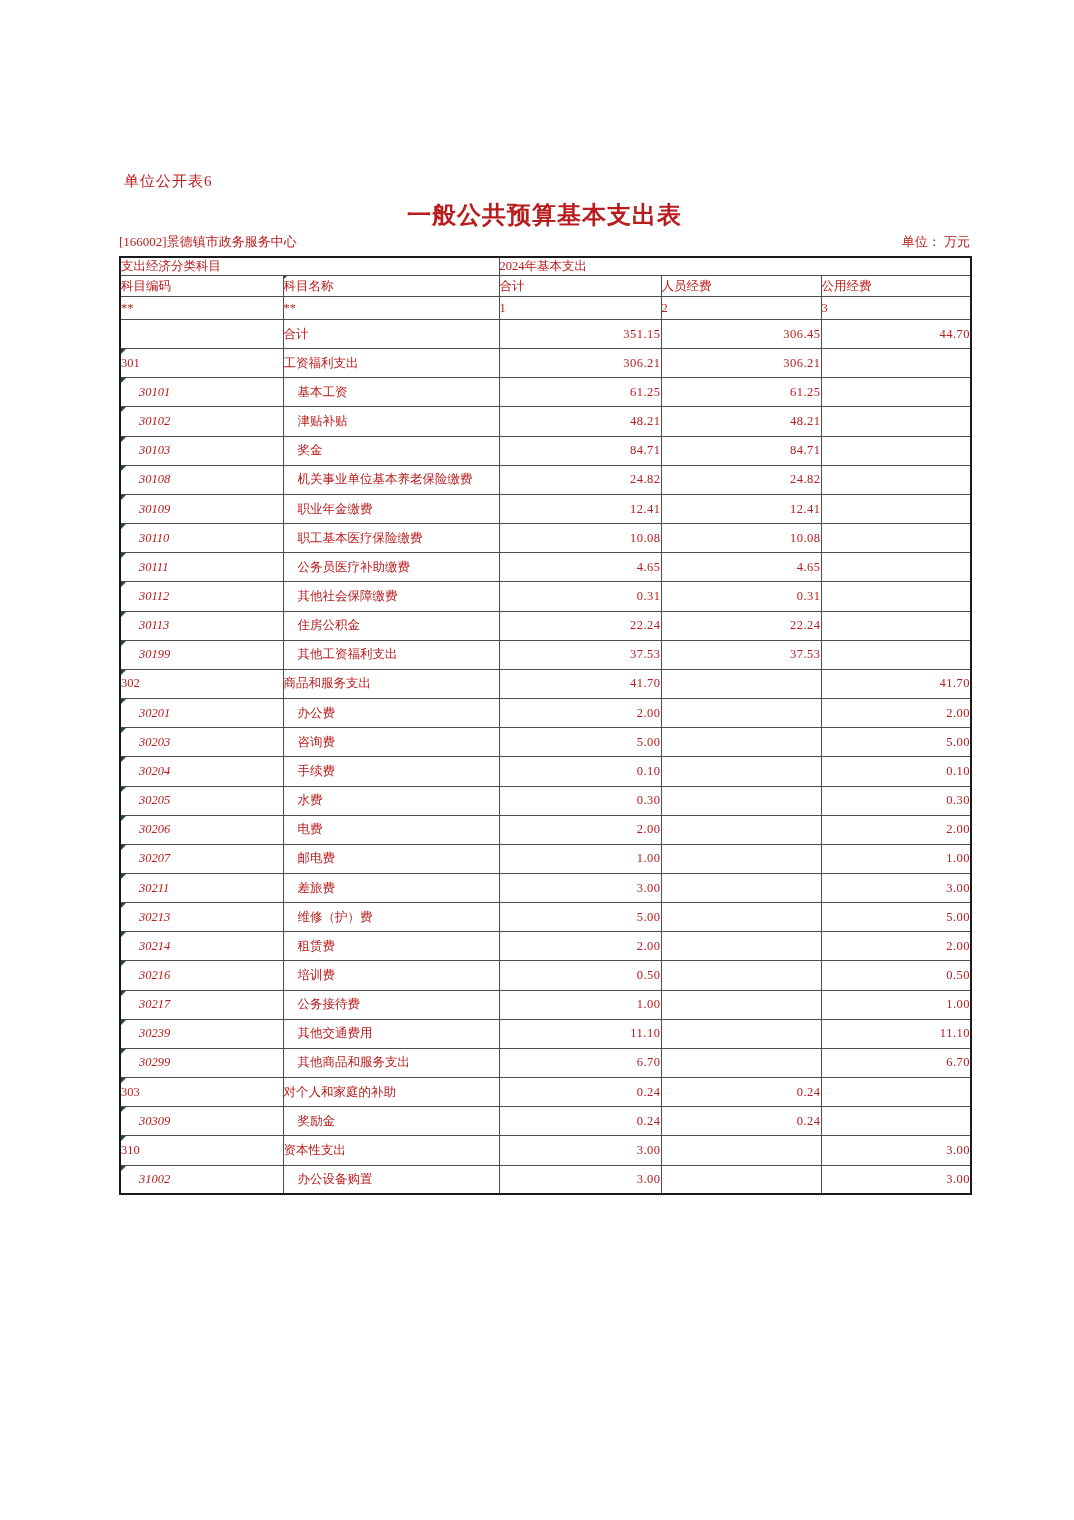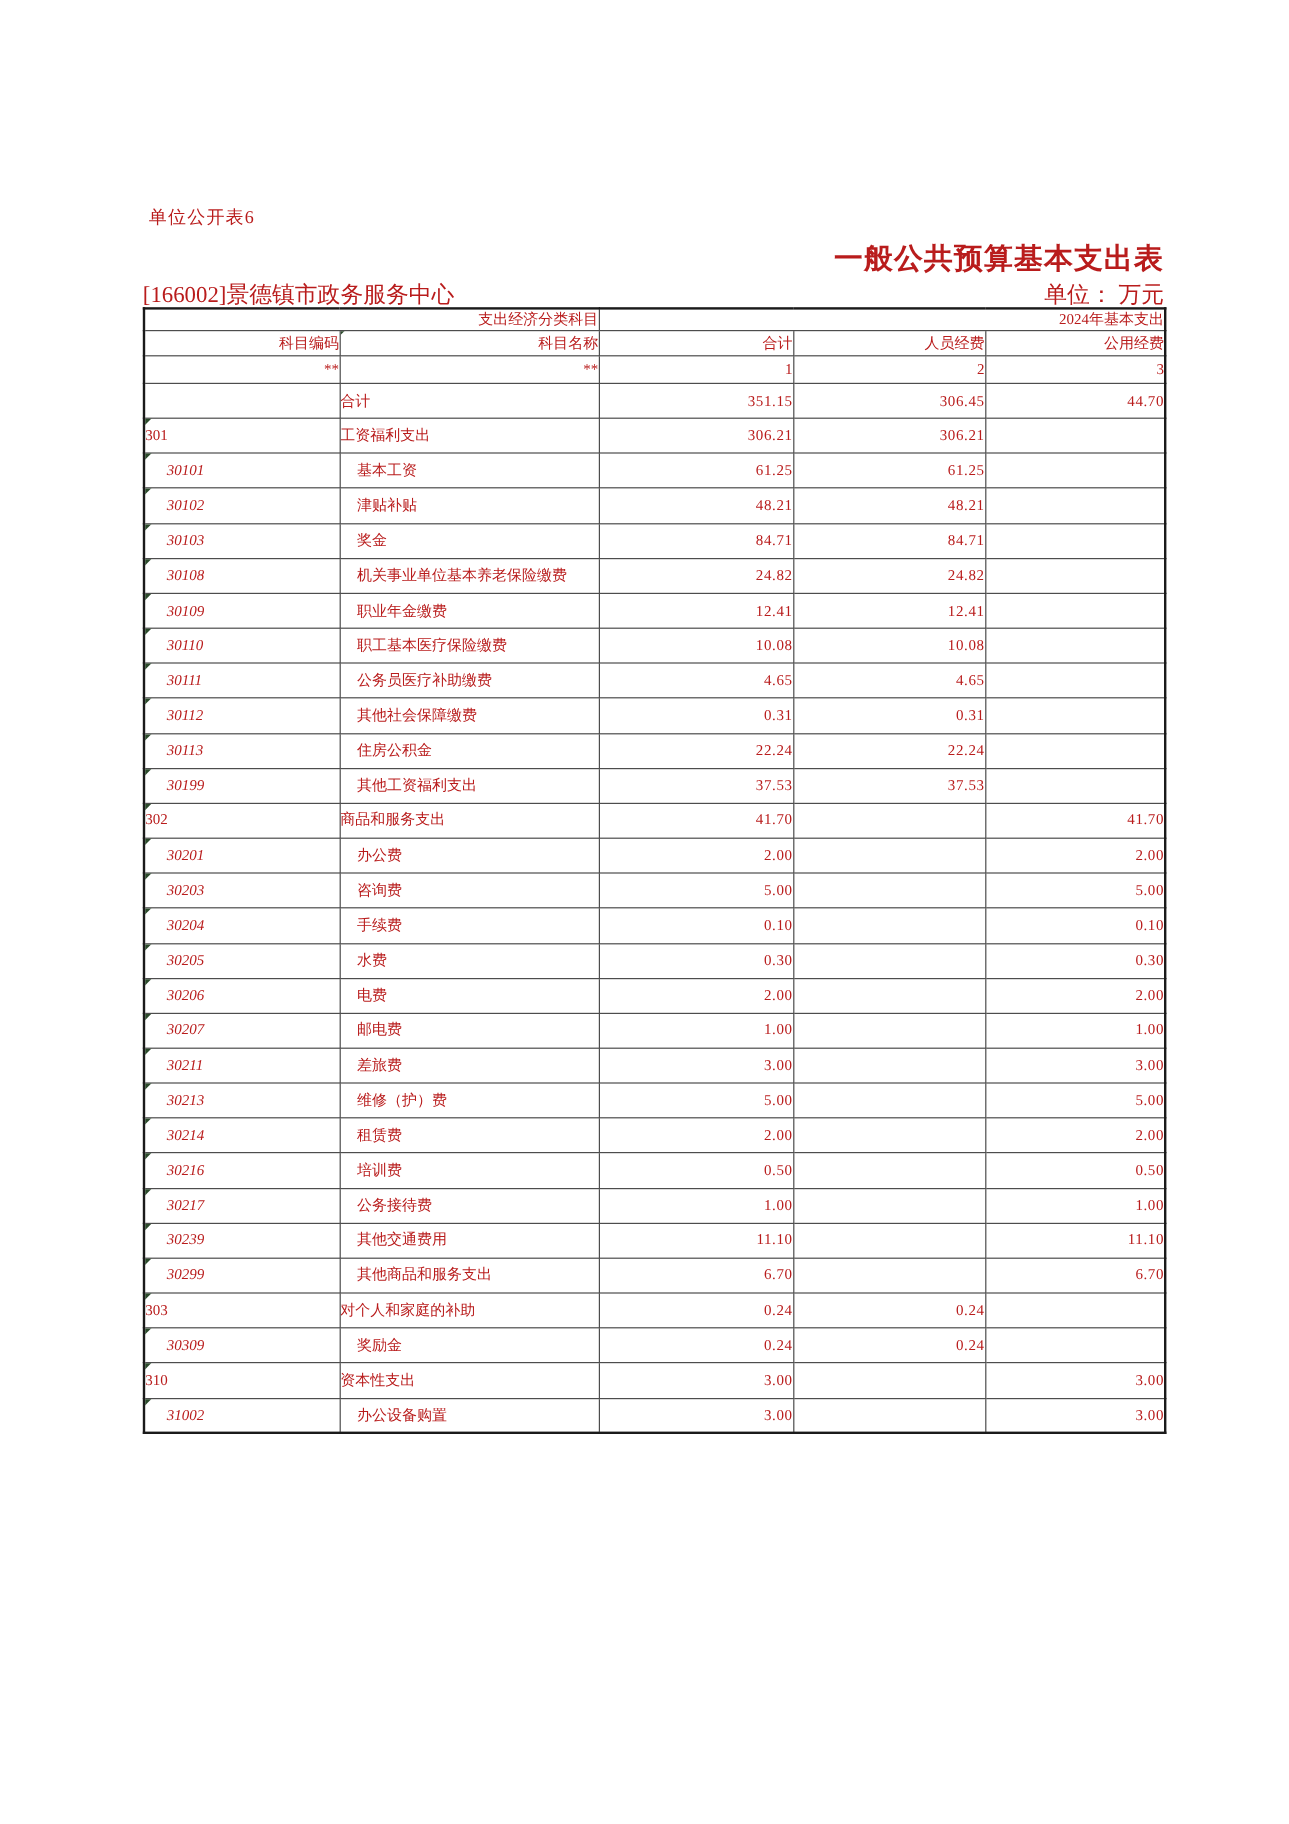--- a/index.html
+++ b/index.html
@@ -18,33 +18,33 @@
     left: 124px;
     top: 172px;
     font-size: 15px;
     letter-spacing: 1px;
   }
   .page-title {
     position: absolute;
     left: 119px;
     top: 199px;
     width: 851px;
-    text-align: right;
+    text-align: center;
     font-size: 24px;
     font-weight: bold;
     letter-spacing: 1px;
   }
   .meta-row {
     position: absolute;
     left: 119px;
     top: 233px;
     width: 851px;
     display: flex;
     justify-content: space-between;
-    font-size: 19px;
+    font-size: 13px;
   }
   table.budget {
     position: absolute;
     left: 119px;
     top: 256px;
     width: 851px;
     border-collapse: collapse;
     table-layout: fixed;
     border: 2px solid #1a1a1a;
   }
@@ -54,21 +54,21 @@
     font-size: 12.5px;
     padding: 0;
     white-space: nowrap;
     overflow: hidden;
     position: relative;
     vertical-align: middle;
   }
   thead tr.h1 { height: 18px; }
   thead tr.h2 { height: 21px; }
   thead tr.h3 { height: 23px; }
-  thead th { text-align: right; }
+  thead th { text-align: left; }
   tbody tr { height: 29.16px; }
   td.code-cell { text-align: left; padding-left: 4px; font-size: 12px; }
   td.name-cell { text-align: left; padding-left: 3px; }
   td.num-cell  { text-align: right; padding-right: 4px; letter-spacing: 0.5px; }
   tr.lv2 td.code-cell { padding-left: 18px; font-style: italic; }
   tr.lv2 td.name-cell { padding-left: 14px; }
   .corner-mark {
     position: absolute;
     left: -1px;
     top: -1px;

